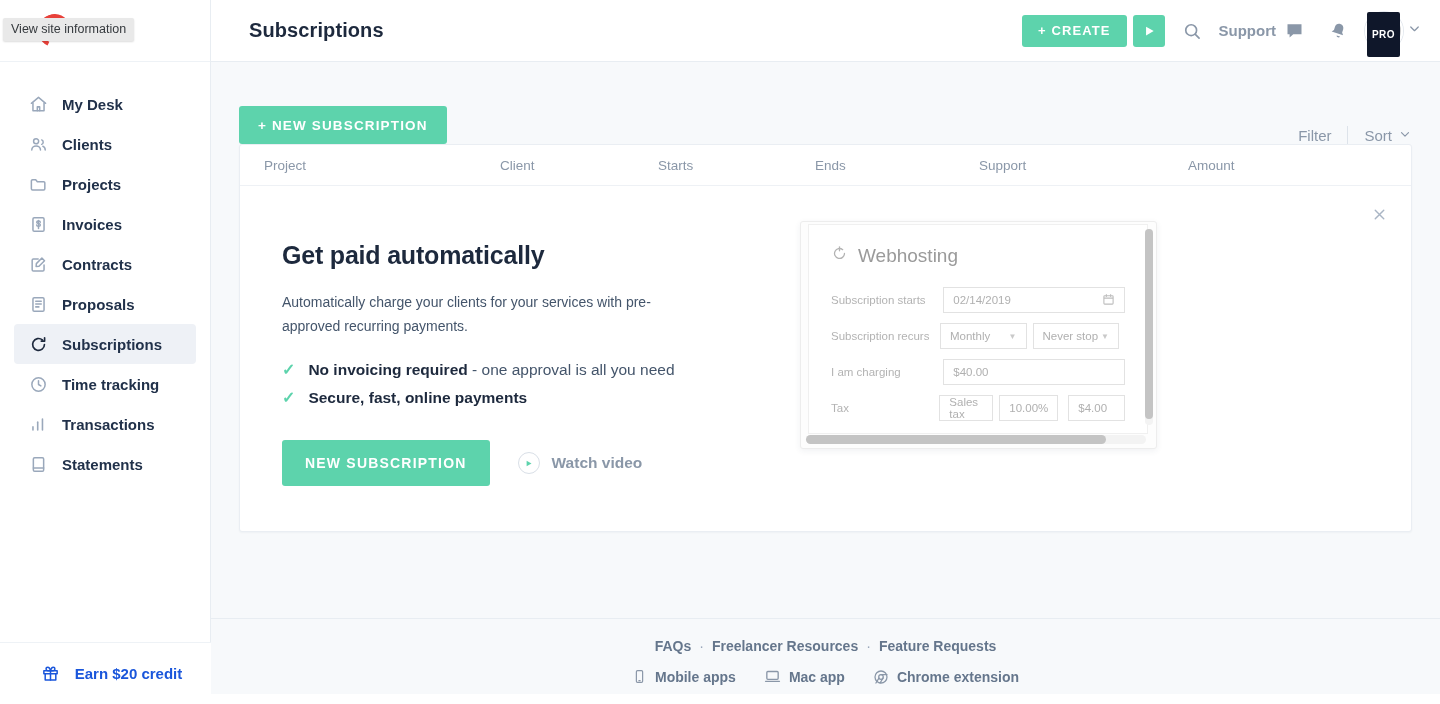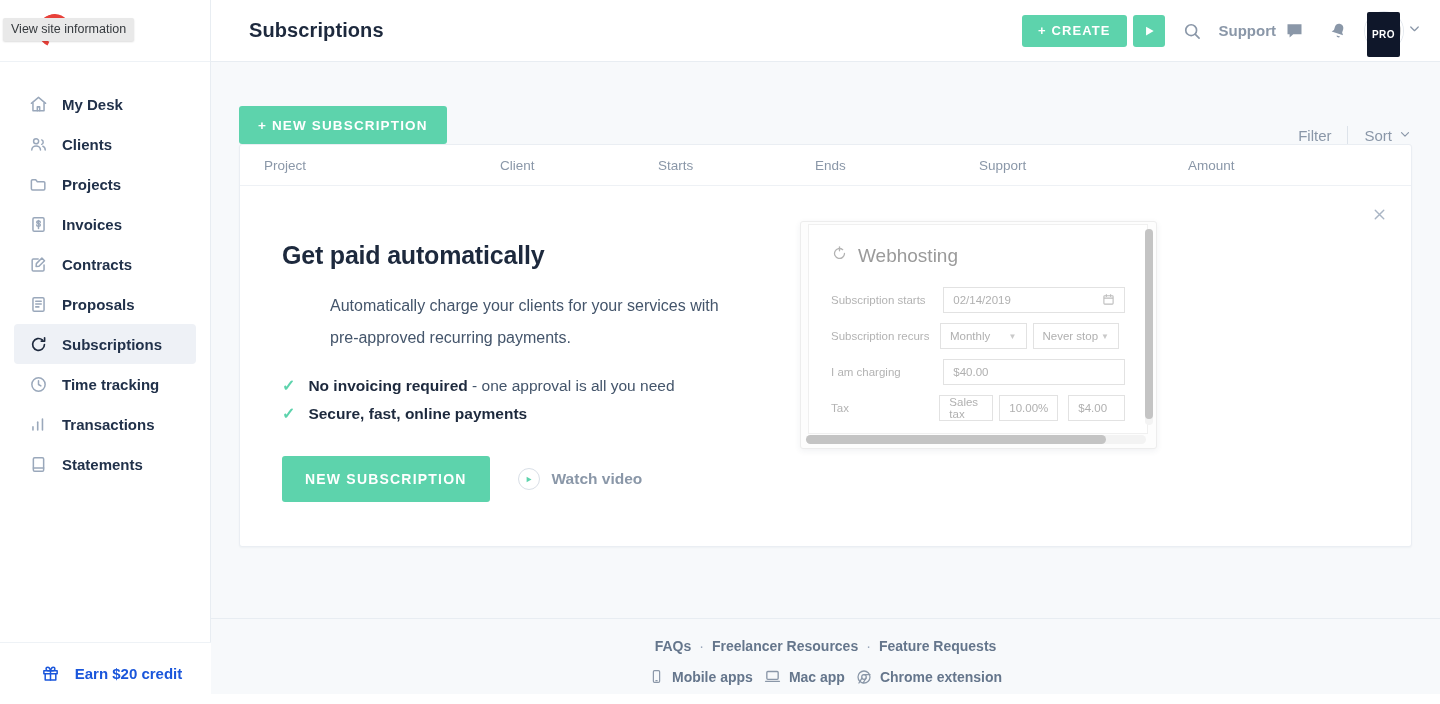--- a/index.html
+++ b/index.html
@@ -199,23 +199,22 @@
     display: flex; align-items: center; justify-content: center;
     color: #a9b5c4; cursor: pointer;
   }
   .promo-left { width: 470px; padding-top: 25px; }
   .promo-h {
     font-size: 25px; font-weight: 700; color: #1d293d;
     letter-spacing: -0.2px;
   }
   .promo-p {
     margin-top: 20px;
-    font-size: 16px; color: #44556b; line-height: 32px;
+    font-size: 14px; color: #44556b; line-height: 24px;
     max-width: 400px;
-    margin-left: 48px;
   }
   .promo-list { margin-top: 22px; }
   .promo-li { display: flex; align-items: baseline; gap: 13px; margin-bottom: 9px; font-size: 15.5px; color: #44556b; }
   .promo-li .ck { color: #5dd3ac; font-size: 16px; font-weight: 700; }
   .promo-li b { color: #1d293d; font-weight: 700; }
   .promo-cta { margin-top: 33px; display: flex; align-items: center; gap: 28px; }
   .btn-promo {
     height: 46px; padding: 0 23px;
     background: #5dd3ac; color: #fff;
     border: none; border-radius: 3px;
@@ -288,21 +287,21 @@
     flex: 0 0 86px;
     border-top: 1px solid #e8edf2;
     background: #f7f9fb;
     display: flex; flex-direction: column;
     align-items: center; justify-content: center;
     gap: 14px;
   }
   .f-links { display: flex; align-items: center; gap: 8px; font-size: 14px; }
   .f-links a { color: #65768c; text-decoration: none; font-weight: 600; cursor: pointer; }
   .f-dot { color: #9aa8bb; }
-  .f-apps { display: flex; align-items: center; gap: 11px; font-size: 14px; color: #65768c; font-weight: 600; }
+  .f-apps { display: flex; align-items: center; gap: 28px; font-size: 14px; color: #65768c; font-weight: 600; }
   .f-app { display: flex; align-items: center; gap: 8px; cursor: pointer; }
   .f-app .ai { color: #8a97a8; display:flex; }
 
   
   .tooltip {
     position: absolute; left: 3px; top: 18px;
     background: #e9e9e9;
     color: #35393d;
     font-size: 12.5px;
     padding: 4px 8px 5px 8px;

